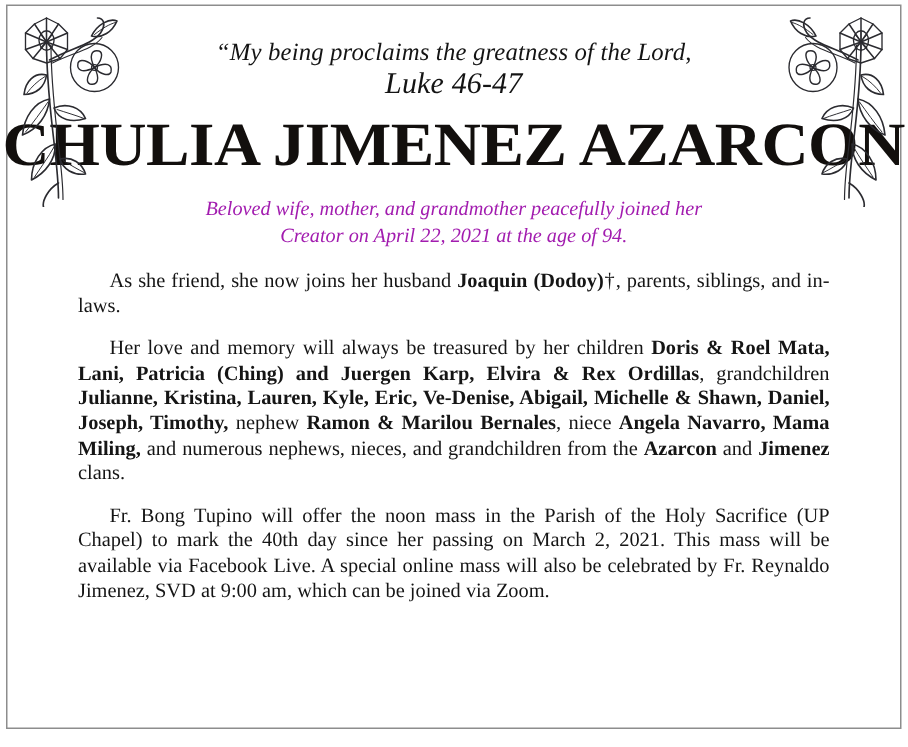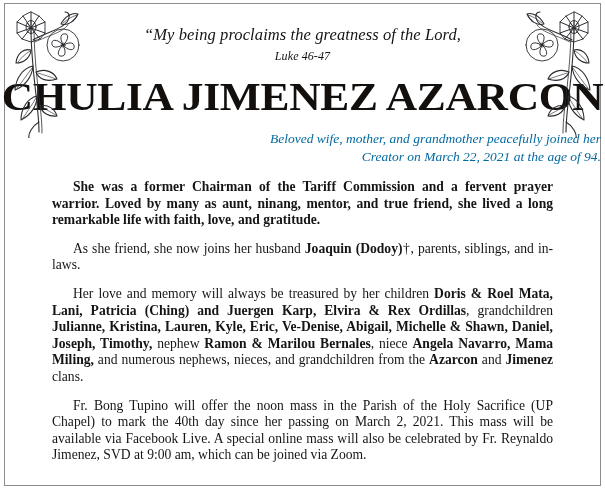--- a/index.html
+++ b/index.html
@@ -59,45 +59,45 @@
     font-style: italic;
     font-size: 16.5px;
     line-height: 21px;
     color: #141414;
     padding-top: 20px;
     letter-spacing: 0.1px;
   }
   .quote .q-line { display: block; white-space: nowrap; }
   .quote .q-ref {
     display: block;
-    font-size: 12px;
+    font-size: 20px;
     padding-top: 1px;
   }
 
   
   .name-heading {
     text-align: center;
     font-weight: bold;
     font-size: 41px;
     line-height: 44px;
     letter-spacing: -0.3px;
     color: #120f0d;
     padding-top: 7px;
     transform: scaleX(1.06);
     white-space: nowrap;
     font-family: "Liberation Serif", "DejaVu Serif", serif;
   }
 
   
   .subheading {
-    text-align: right;
+    text-align: center;
     font-style: italic;
     font-size: 13.5px;
     line-height: 17.5px;
-    color: #0369a1;
+    color: #a21caf;
     padding-top: 12px;
   }
   .subheading .s-line { display: block; white-space: nowrap; }
 
   
   .body-block {
     margin: 0 48px 0 48px;
     padding-top: 14px;
   }
   p.para {
@@ -226,24 +226,23 @@
 
     <div class="quote">
       <span class="q-line">“My being proclaims the greatness of the Lord,</span>
       <span class="q-ref">Luke 46-47</span>
     </div>
 
     <div class="name-heading">CHULIA JIMENEZ AZARCON</div>
 
     <div class="subheading">
       <span class="s-line">Beloved wife, mother, and grandmother peacefully joined her</span>
-      <span class="s-line">Creator on March 22, 2021 at the age of 94.</span>
+      <span class="s-line">Creator on April 22, 2021 at the age of 94.</span>
     </div>
 
     <div class="body-block">
-        <p class="para strong-para"><span>She was a former Chairman of the Tariff Commission and a fervent prayer warrior. Loved by many as aunt, ninang, mentor, and true friend, she lived a long remarkable life with faith, love, and gratitude.</span></p>
         <p class="para"><span>As she friend, she now joins her husband </span><b>Joaquin (Dodoy)</b><span>†, parents, siblings, and in-laws.</span></p>
         <p class="para"><span>Her love and memory will always be treasured by her children </span><b>Doris &amp; Roel Mata, Lani, Patricia (Ching) and Juergen Karp, Elvira &amp; Rex Ordillas</b><span>, grandchildren </span><b>Julianne, Kristina, Lauren, Kyle, Eric, Ve-Denise, Abigail, Michelle &amp; Shawn, Daniel, Joseph, Timothy,</b><span> nephew </span><b>Ramon &amp; Marilou Bernales</b><span>, niece </span><b>Angela Navarro, Mama Miling,</b><span> and numerous nephews, nieces, and grandchildren from the </span><b>Azarcon</b><span> and </span><b>Jimenez</b><span> clans.</span></p>
         <p class="para"><span>Fr. Bong Tupino will offer the noon mass in the Parish of the Holy Sacrifice (UP Chapel) to mark the 40th day since her passing on March 2, 2021. This mass will be available via Facebook Live.  A special online mass will also be celebrated by Fr. Reynaldo Jimenez, SVD at 9:00 am, which can be joined via Zoom.</span></p>
       </div>
 
   </div>
 </div>
 
 </body></html>

